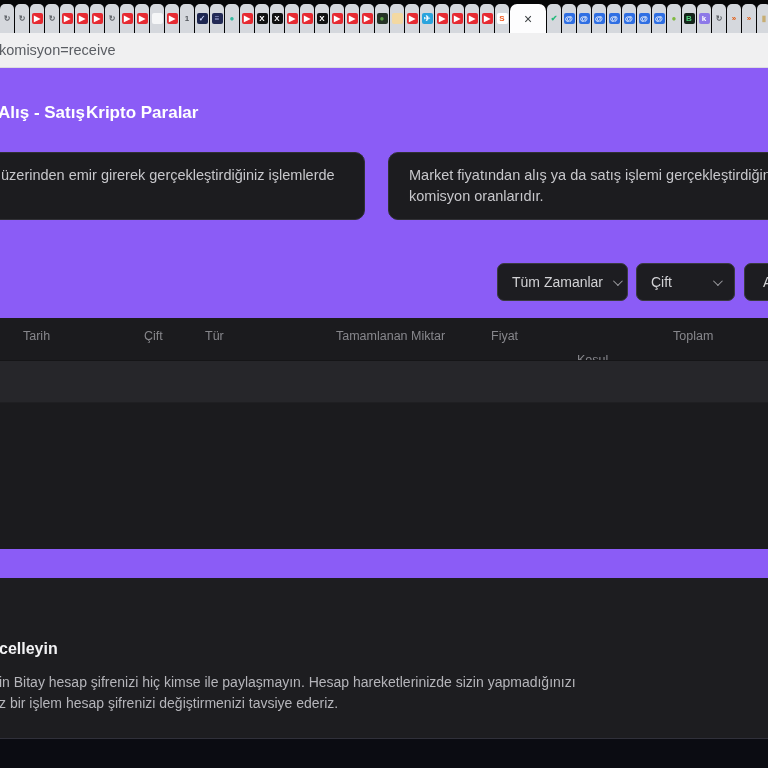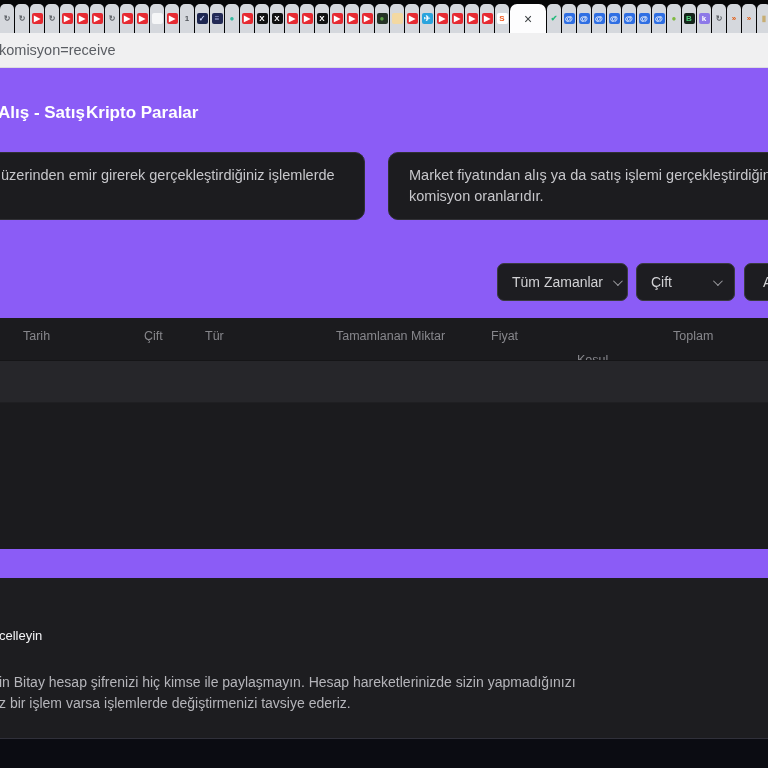--- a/index.html
+++ b/index.html
@@ -48,21 +48,21 @@
           transform:rotate(45deg) translateY(-2px); flex:none; margin-left:10px; }
 
   #table-block { position:absolute; left:0; top:250px; width:768px; height:231px; background:#1b1b1e; }
   .th { position:absolute; top:11px; font-size:12.5px; color:#87878c; white-space:nowrap; }
   #th-0 { left:23px; }  #th-1 { left:144px; } #th-2 { left:205px; }
   #th-3 { left:336px; } #th-4 { left:491px; } #th-5 { left:577px;margin-top:24px; } #th-6 { left:673px; }
   #row-band { position:absolute; left:0; top:42px; width:768px; height:43px; background:#26262a;
               border-top:1px solid #151517; border-bottom:1px solid #1f1f22; }
 
   #security { position:absolute; left:0; top:510px; width:768px; height:160px; background:#1d1d20; }
-  #security-heading { position:absolute; left:-1px; top:50px; font-size:13px; font-weight:400;
+  #security-heading { position:absolute; left:-1px; top:62px; font-size:16px; font-weight:700;
                       color:#f2f2f4; white-space:nowrap; }
   .security-line { position:absolute; left:-1px; font-size:14px; color:#b5b5ba; white-space:nowrap; }
   #security-line1 { top:96px; }
   #security-line2 { top:117px; }
 
   #footer { position:absolute; left:0; top:670px; width:768px; height:30px; background:#0b0c12;
             border-top:1px solid #30303a; }
 </style>
 </head>
 <body>
@@ -258,19 +258,19 @@
       <span class="th" id="th-3">Tamamlanan Miktar</span>
       <span class="th" id="th-4">Fiyat</span>
       <span class="th" id="th-5">Koşul</span>
       <span class="th" id="th-6">Toplam</span>
       <div id="row-band"></div>
     </div>
 
     <div id="security">
       <div id="security-heading">celleyin</div>
       <div class="security-line" id="security-line1">in Bitay hesap şifrenizi hiç kimse ile paylaşmayın. Hesap hareketlerinizde sizin yapmadığınızı</div>
-      <div class="security-line" id="security-line2">z bir işlem varsa işlemlerde değiştirmenizi tavsiye ederiz.</div>
+      <div class="security-line" id="security-line2">z bir işlem hesap şifrenizi değiştirmenizi tavsiye ederiz.</div>
     </div>
 
     <div id="footer"></div>
   </div>
 
 </div>
 
 </body></html>

